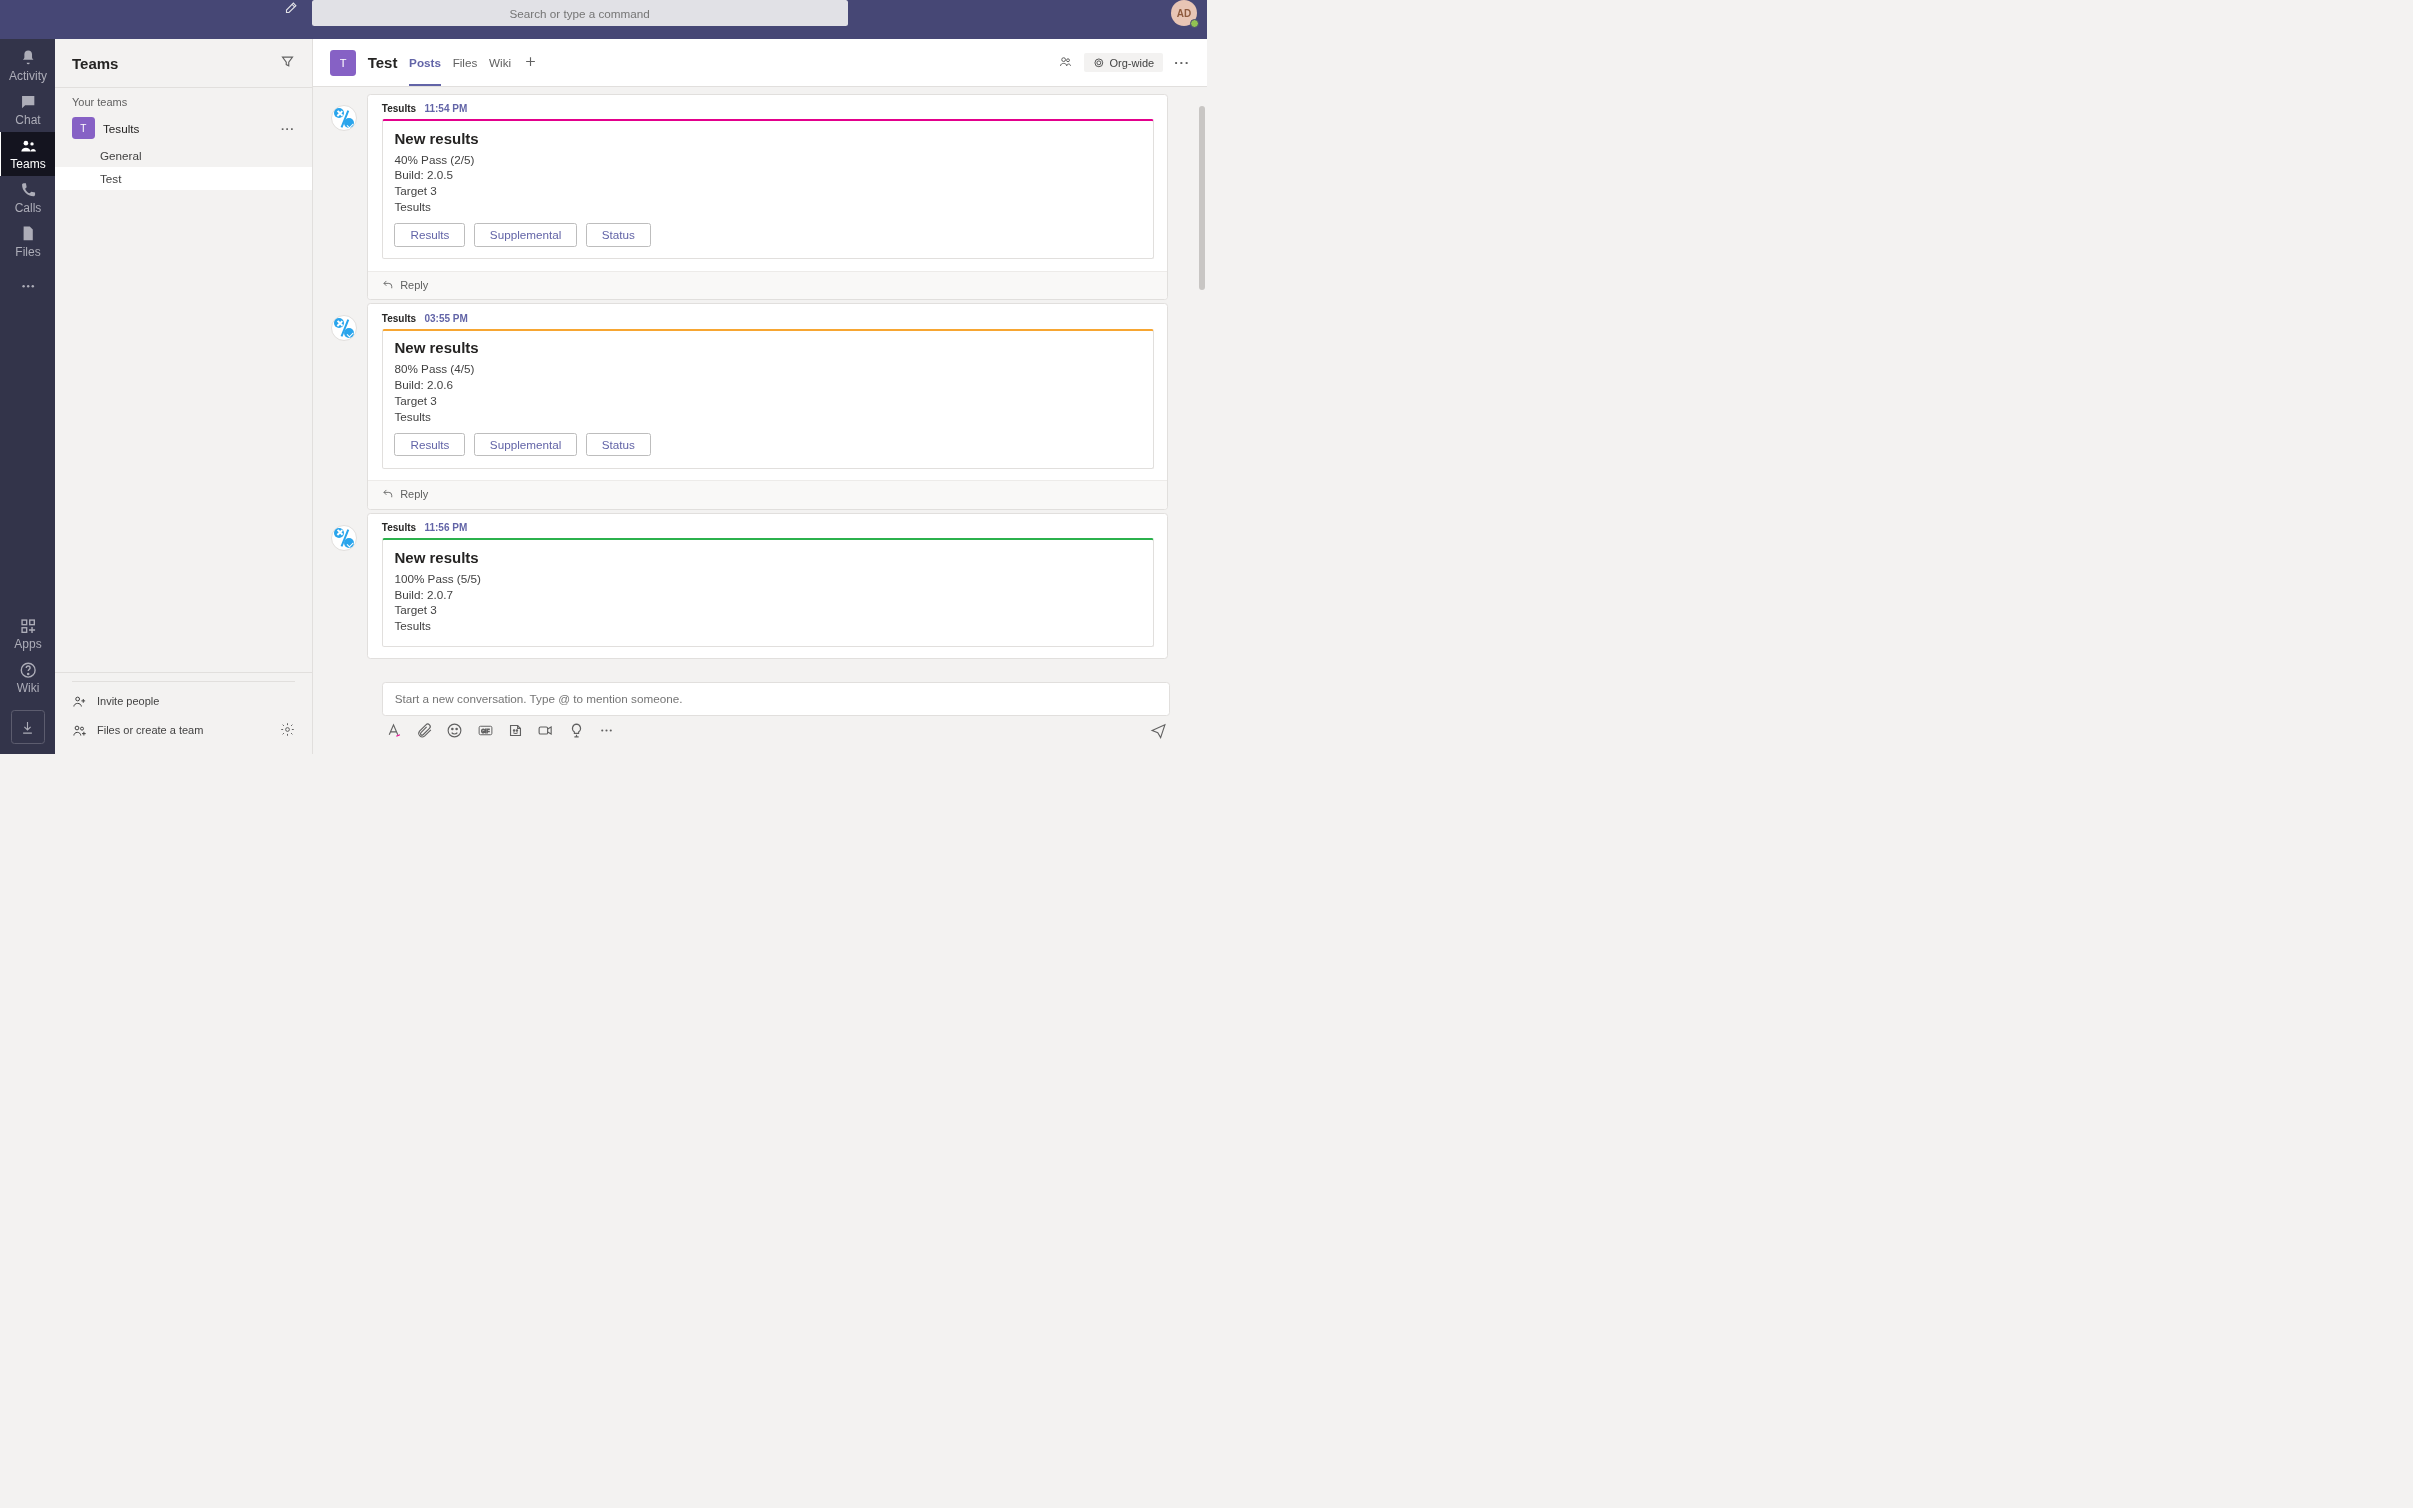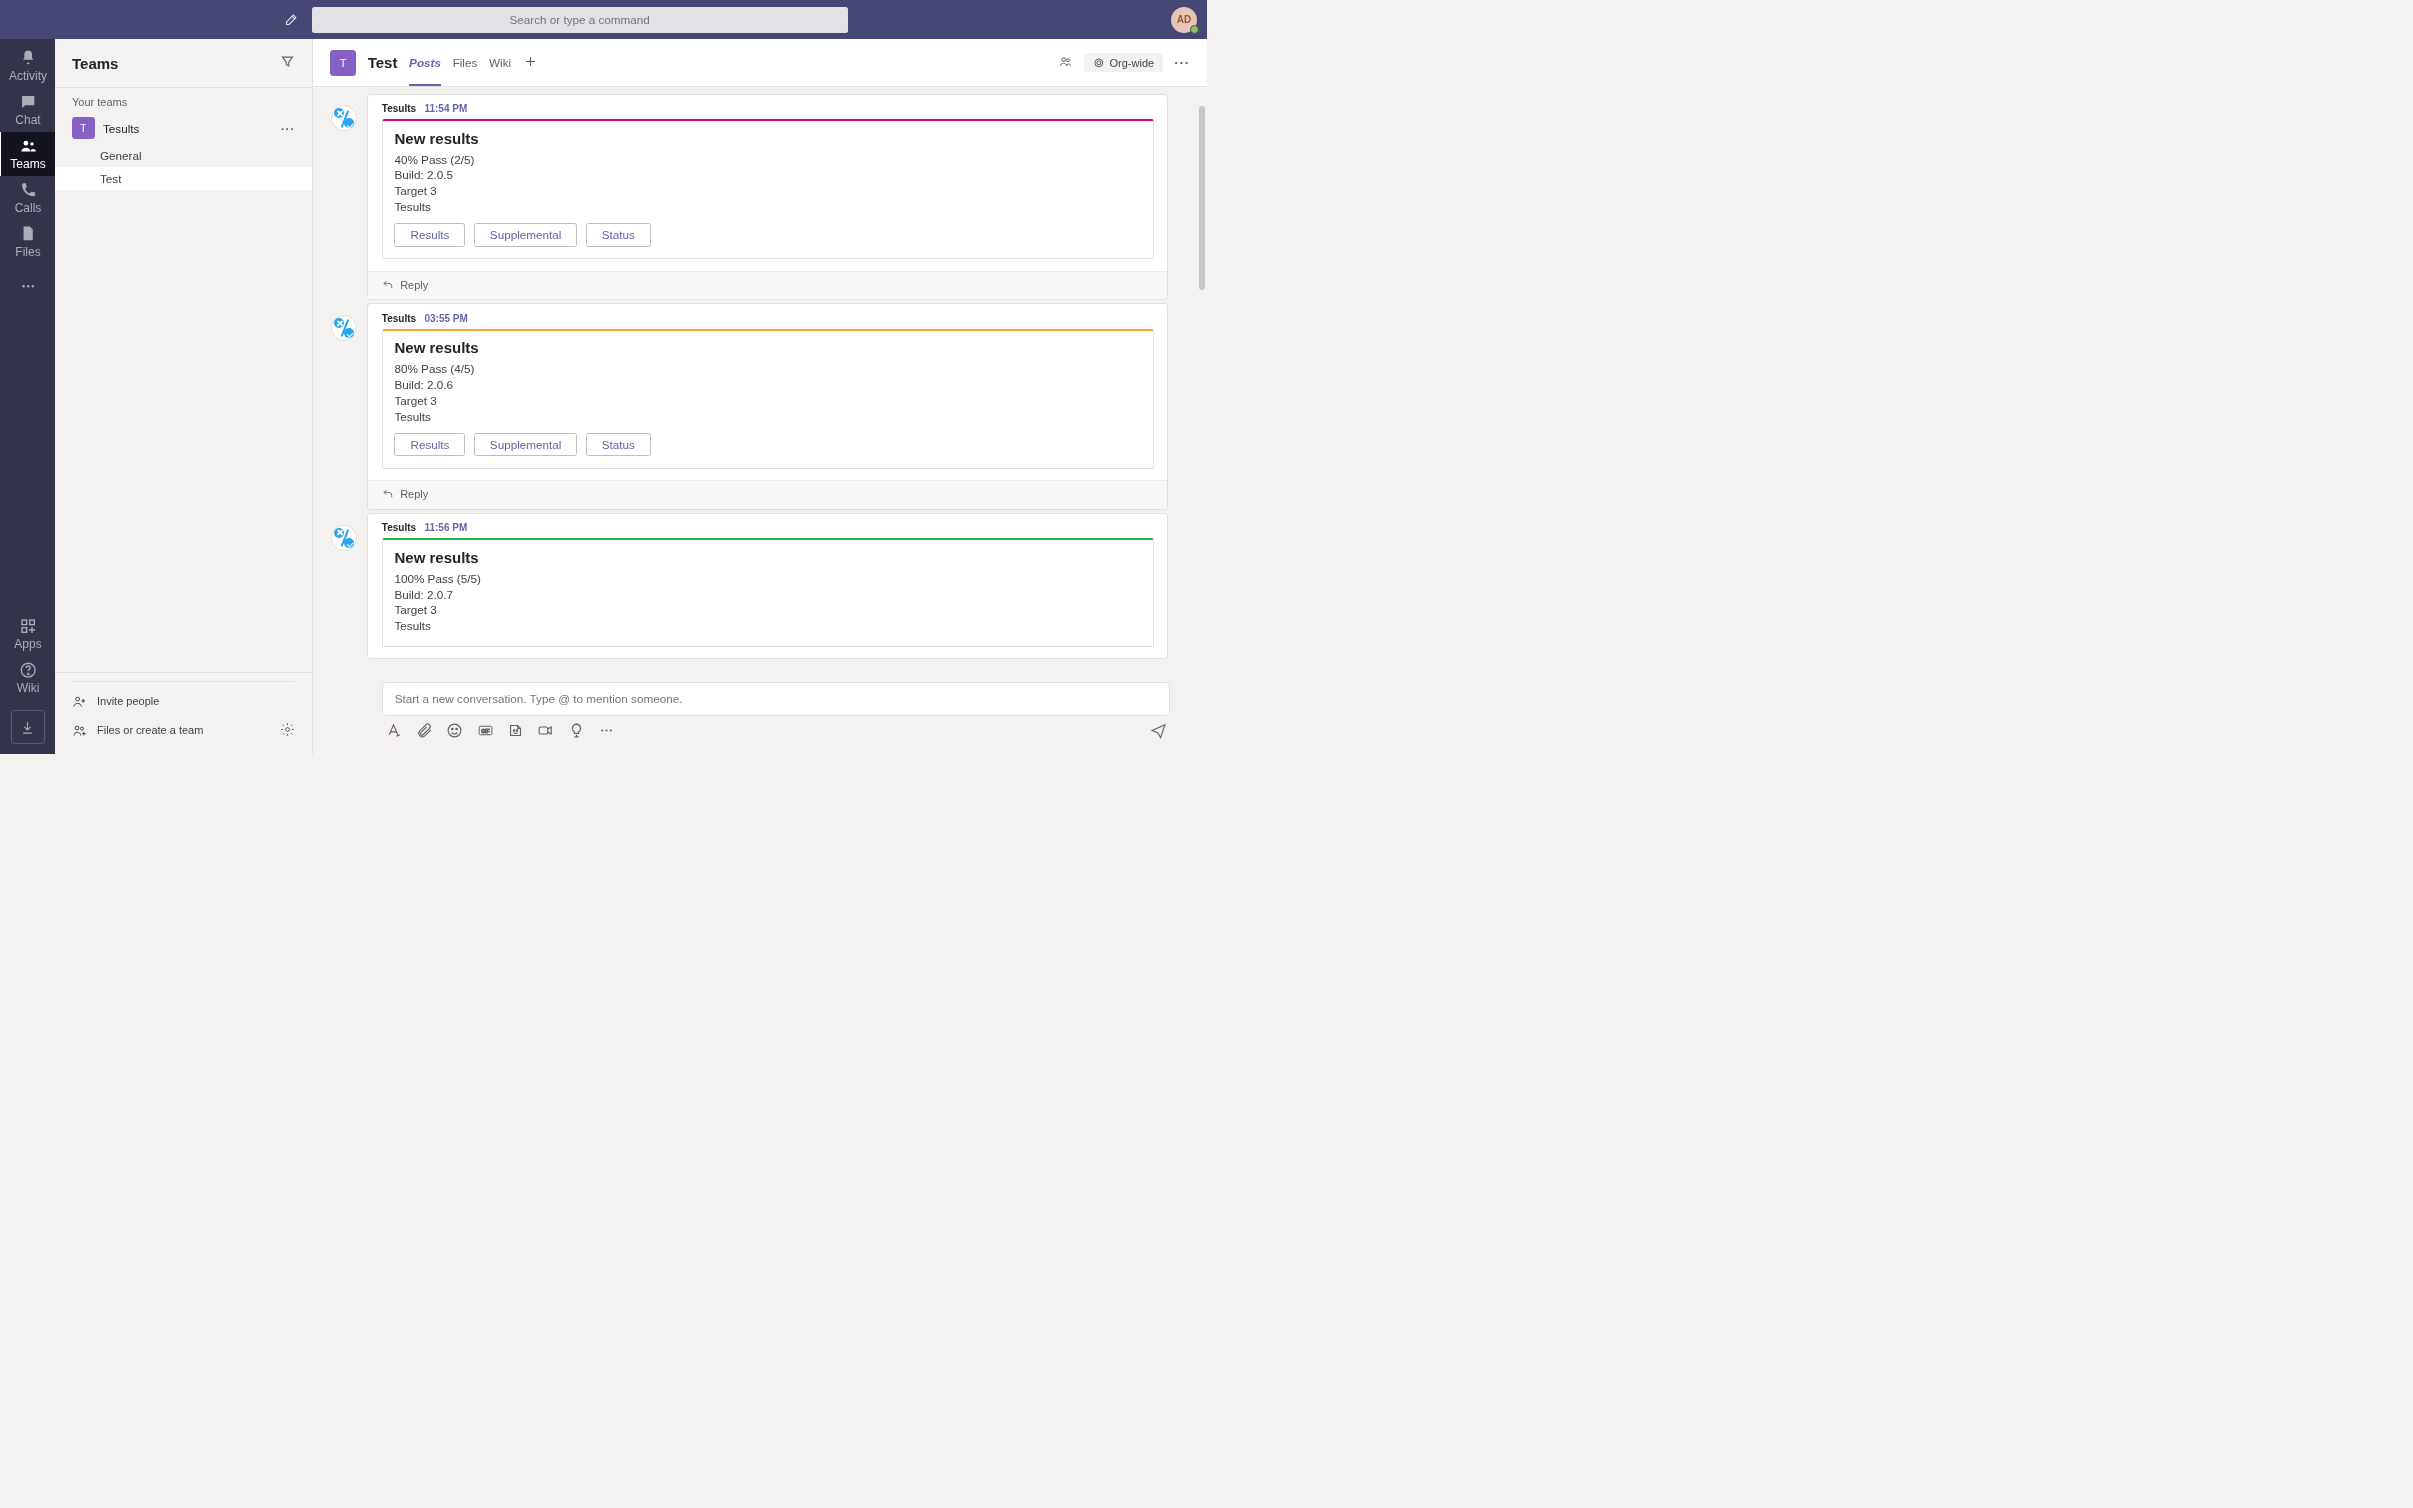--- a/index.html
+++ b/index.html
@@ -8,21 +8,21 @@
   background: #f3f2f1;
   width: 1207px;
   height: 754px;
   overflow: hidden;
   color: #252423;
 }
 .titlebar {
   height: 39px;
   background: #464775;
   display: flex;
-  align-items: center;
+  align-items: flex-start;
   padding: 0 10px;
 }
 .titlebar-spacer { flex: 0 0 268px; }
 .compose-icon { color: #e1e1e6; width: 27px; display: flex; align-items: center; justify-content: center; cursor: pointer; }
 .searchbox {
   flex: 0 0 536px;
   height: 26px;
   background: #e1e1e6;
   border-radius: 2.5px;
   display: flex;
@@ -108,21 +108,21 @@
   flex: 1; background: #f3f2f1; display: flex; flex-direction: column; position: relative;
 }
 .channel-header {
   height: 48px; background: #fff; border-bottom: 0.8px solid #e1dfdd;
   display: flex; align-items: center; padding: 0 17px; gap: 11.7px;
 }
 .channel-av { width: 26px; height: 26px; border-radius: 3.4px; background: #8661c5; color:#fff; display:flex; align-items:center; justify-content:center; font-size:11px; }
 .channel-title { font-size: 15px; font-weight: 700; }
 .tabs { display: flex; gap: 11.7px; height: 100%; align-items: center; }
 .tab { font-size: 11.7px; color: #616161; cursor: pointer; height: 100%; display: flex; align-items: center; position: relative; }
-.tab.active { color: #6264a7; font-weight: 600; font-style: italic; }
+.tab.active { color: #6264a7; font-weight: 600; }
 .tab.active::after { content:""; position:absolute; bottom:0; left:0; right:0; height:2.5px; background:#6264a7; }
 .add-tab { color: #616161; cursor: pointer; }
 .header-right { margin-left: auto; display:flex; align-items:center; gap:11.7px; }
 .orgwide {
   display:flex; align-items:center; gap:5px; font-size:11px; color:#424242;
   background:#f3f2f1; border-radius:2px; padding:3.4px 8.4px; cursor:pointer;
 }
 .header-more { color:#616161; cursor:pointer; letter-spacing: 0.8px; font-weight: bold; }
 
 .messages {

